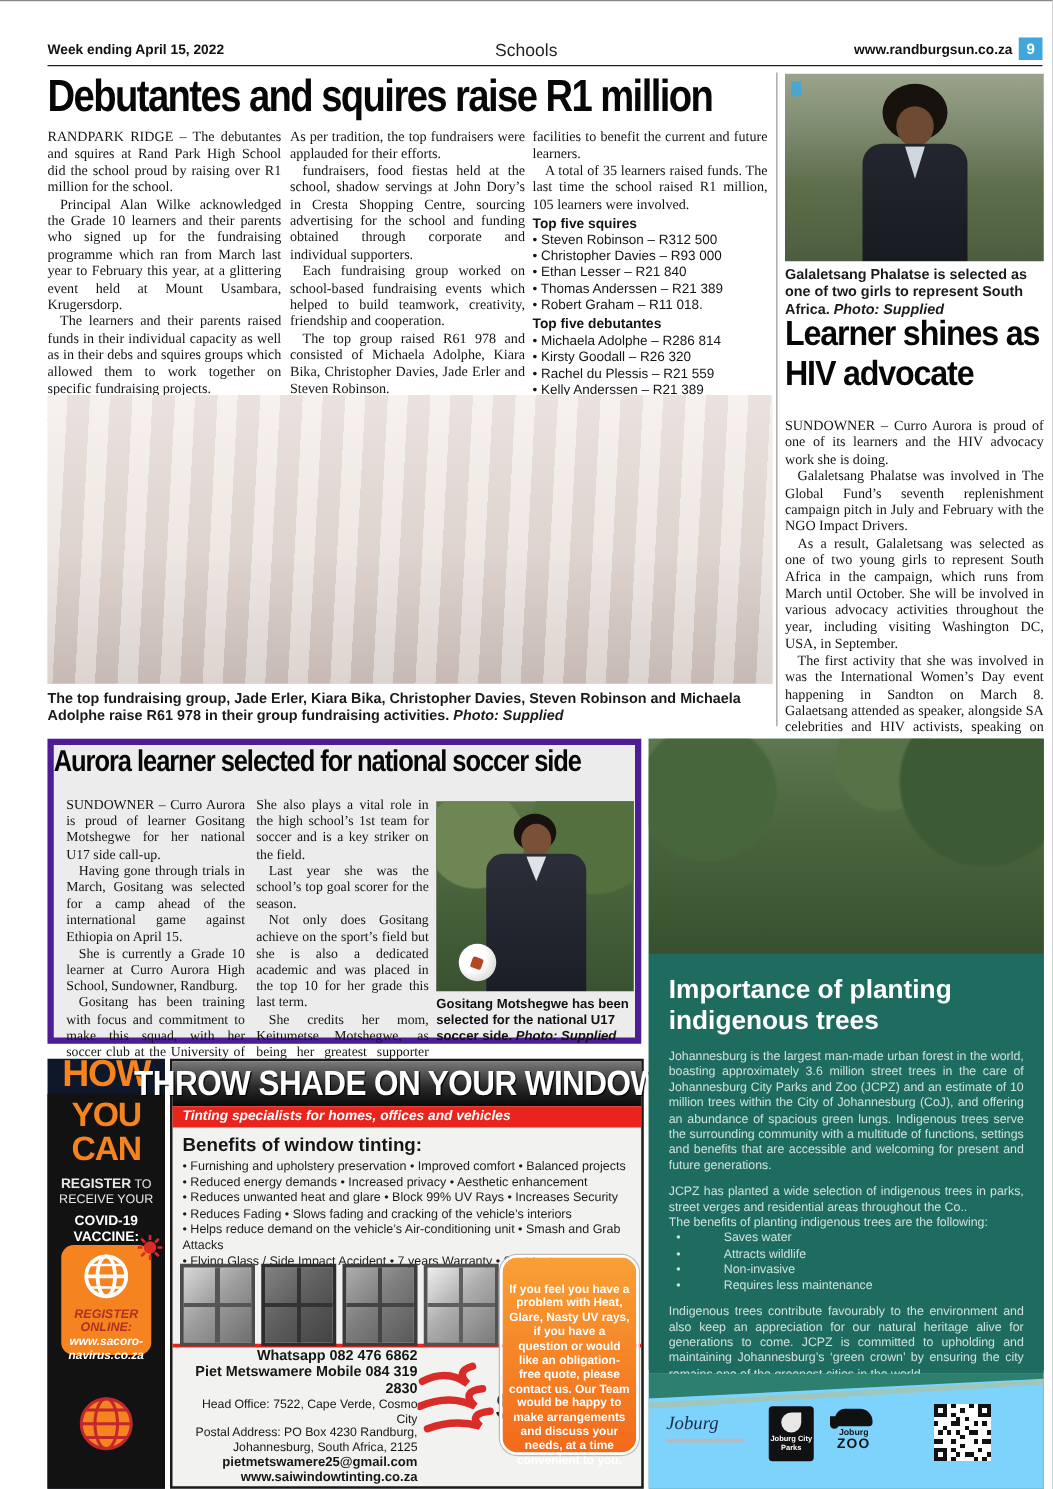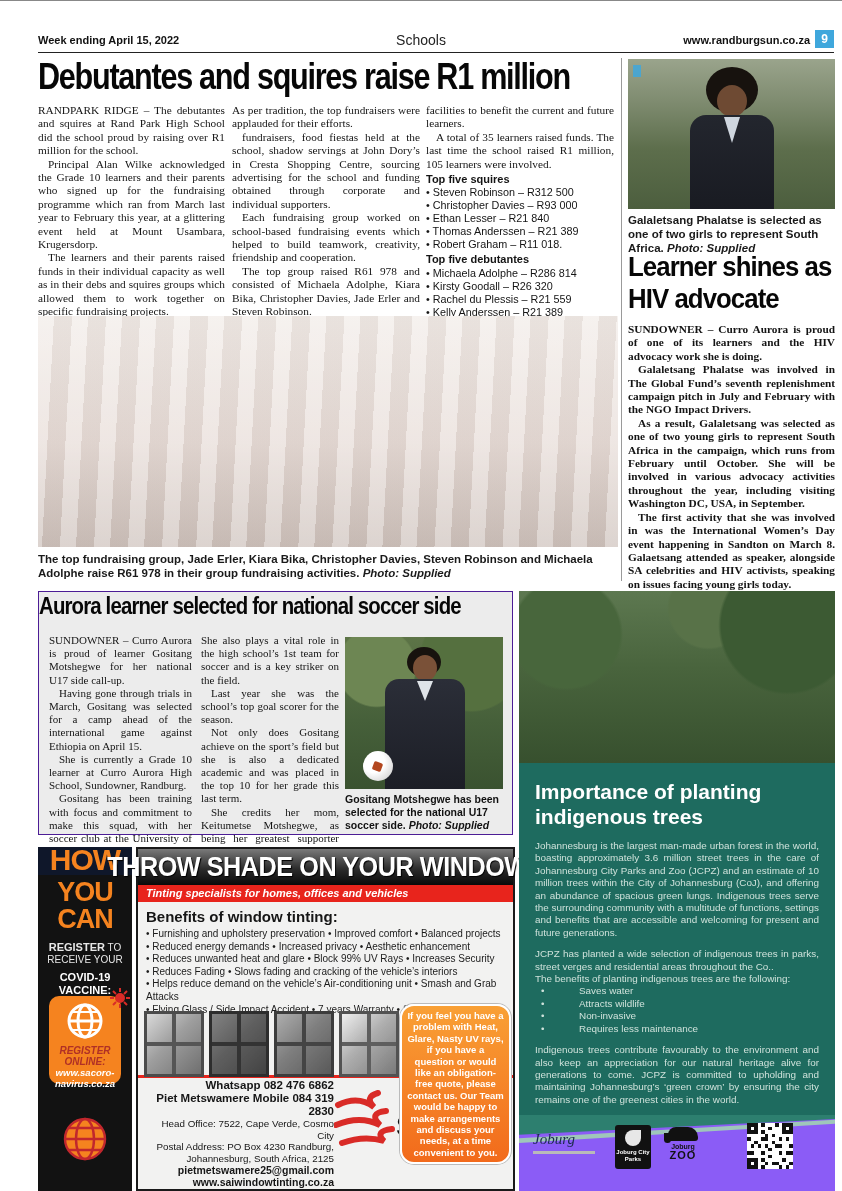--- a/index.html
+++ b/index.html
@@ -57,24 +57,24 @@
     background:radial-gradient(circle at 15% 25%, #48663c 0 18%, transparent 19%),
                radial-gradient(circle at 85% 20%, #3c5a33 0 22%, transparent 23%),
                radial-gradient(circle at 60% 10%, #587248 0 16%, transparent 17%),
                linear-gradient(180deg,#5d7850 0%,#49643d 45%,#37502e 100%); }
 
   
   .caption { font-size:11.5px; line-height:14px; font-weight:bold; color:#1a1a1a; }
   .credit { font-style:italic; }
   .cap-galaletsang { top:212px; left:628px; width:207px; }
   .cap-group { top:551px; left:38px; width:580px; }
-  .hiv-body { top:322px; left:628px; width:207px;font-weight:bold; }
-
-  
-  .aurora-box { top:590px; left:38px; width:475px; height:244px; background:#ececec; border:1px solid #4c1d95; }
+  .hiv-body { top:334px; left:628px; width:207px; }
+
+  
+  .aurora-box { top:590px; left:38px; width:475px; height:244px; background:#ececec; border:5px solid #4c1d95; }
   .aurora-col { position:absolute; font-size:11px; line-height:13.2px; }
   .aurora-c1 { left:10px; top:42px; width:143px; }
   .aurora-c2 { left:162px; top:42px; width:138px; }
   .cap-soccer { position:absolute; left:306px; top:201px; width:160px; font-size:10.5px; line-height:13px; font-weight:bold; }
 
   
   .covid-ad { top:846px; left:38px; width:94px; height:344px; background:#0f172a; }
   .covid-how { position:absolute; top:-4px; left:0; width:100%; text-align:center; color:#f5831f; font-size:30px; font-weight:bold; letter-spacing:-1px; }
   .covid-black { position:absolute; top:28px; left:0; right:0; bottom:0; background:#121212; text-align:center; color:#fff; }
   .covid-big { color:#f5831f; font-size:27px; line-height:27px; font-weight:bold; letter-spacing:-1px; }
@@ -93,41 +93,41 @@
   .tint-head span { color:#fff; font-size:28px; font-weight:bold; white-space:nowrap; transform:scaleX(.9); letter-spacing:-.5px; text-shadow:1px 1px 1px #000; }
   .tint-red { height:17px; background:#e8241c; color:#fff; font-size:11px; font-style:italic; font-weight:bold; line-height:17px; padding-left:8px; }
   .tint-benefits-head { margin:6px 0 3px 8px; font-size:15px; font-weight:bold; color:#161616; }
   .tint-benefits div { margin-left:8px; font-size:10px; line-height:12.6px; color:#1c1c1c; }
   .tint-photos { position:absolute; top:162px; left:6px; display:flex; gap:5px; }
   .tint-photos .win { width:60px; height:66px; border:3px solid #4b4b4b; background:linear-gradient(135deg,#d9d9d9 0%,#9e9e9e 45%,#6f6f6f 100%); position:relative; }
   .tint-photos .win:after { content:""; position:absolute; inset:0;
      background:linear-gradient(90deg, transparent 47%, #555 47% 53%, transparent 53%),
                 linear-gradient(0deg, transparent 47%, #555 47% 53%, transparent 53%); }
   .tint-redline { position:absolute; top:226px; left:0; right:0; height:3px; background:#e8241c; }
-  .bubble { position:absolute; top:155px; left:262px; width:111px; height:160px; border-radius:14px; border:2px solid #fff; box-shadow:0 0 0 1px #bbb; background:linear-gradient(180deg,#f9a035 0%,#f26a1b 100%); color:#fff; font-size:9.5px; line-height:11.4px; font-weight:bold; text-align:center; padding:4px 5px; z-index:2; }
+  .bubble { position:absolute; top:155px; left:262px; width:111px; height:160px; border-radius:14px; border:2px solid #fff; box-shadow:0 0 0 1px #bbb; background:linear-gradient(180deg,#f9a035 0%,#f26a1b 100%); color:#fff; font-size:9.5px; line-height:11.4px; font-weight:bold; text-align:center; padding:20px 5px; z-index:2; }
   .tint-contact { position:absolute; top:230px; left:8px; width:188px; text-align:right; color:#161616; }
   .tc-bold { font-size:11.5px; line-height:13px; font-weight:bold; }
   .tc-small { font-size:9.8px; line-height:11.6px; }
   .tc-strong { font-size:10.5px; line-height:12px; font-weight:bold; }
   .sai-logo { position:absolute; top:238px; left:196px; width:176px; height:100px; }
   .sai-text { position:absolute; left:62px; top:22px; }
   .sai-s { font-size:30px; font-weight:bold; color:#111; letter-spacing:1px; }
   .sai-window { font-family:"Liberation Serif", serif; font-style:italic; font-size:14px; color:#111; position:absolute; left:58px; top:14px; white-space:nowrap; }
   .sai-tinting { font-family:"Liberation Serif", serif; font-size:17px; color:#111; position:absolute; left:52px; top:30px; }
 
   
   .trees-ad { top:590px; left:519px; width:316px; height:600px; background:#1e6b5f; }
   .trees-green { position:absolute; top:172px; left:0; right:0; bottom:95px; background:#1e6b5f; padding:16px 16px 0 16px; }
   .trees-head { color:#fff; font-size:21px; line-height:25px; font-weight:bold; margin-bottom:11px; }
   .trees-p { color:#cfe2db; font-size:9.9px; line-height:12.4px; text-align:justify; margin-bottom:9px; }
   .trees-p2 { margin-bottom:0; }
   .trees-list { margin-bottom:9px; }
   .trees-list div { color:#cfe2db; font-size:9.9px; line-height:12.4px; padding-left:44px; position:relative; }
   .trees-list div:before { content:"•"; position:absolute; left:6px; }
-  .trees-white { position:absolute; bottom:0; left:0; right:0; height:76px; background:#8b5cf6; }
+  .trees-white { position:absolute; bottom:0; left:0; right:0; height:92px; background:#7dd3fc; }
   .trees-slant { position:absolute; top:0; left:0; right:0; height:34px; background:#2d7f6f; clip-path:polygon(0 0,100% 0,100% 12%,0 58%); }
   .trees-slant2 { position:absolute; top:0; left:0; right:0; height:40px; background:#9fc6ba; clip-path:polygon(0 58%,100% 12%,100% 22%,0 70%); }
   .logo-row { position:absolute; bottom:16px; left:14px; right:14px; height:52px; }
   .joburg-logo { position:absolute; left:0; top:8px; width:70px; }
   .joburg-script { font-family:"Liberation Serif", serif; font-style:italic; font-size:15px; color:#1a2b4a; }
   .joburg-tag { margin-top:3px; height:3px; background:#b9b9b9; width:62px; }
   .cityparks-logo { position:absolute; left:82px; top:2px; width:36px; height:44px; background:#111; border-radius:3px; color:#fff; font-size:6px; line-height:7px; text-align:center; padding-top:24px; font-weight:bold; }
   .cityparks-logo:before { content:""; position:absolute; top:5px; left:10px; width:16px; height:16px; border-radius:50% 0 50% 50%; background:#fff; opacity:.9; }
   .zoo-logo { position:absolute; left:128px; top:4px; width:44px; text-align:center; color:#111; }
   .zoo-animal { width:30px; height:14px; background:#111; border-radius:8px 10px 3px 3px; margin:0 auto 2px auto; position:relative; }
@@ -194,21 +194,21 @@
     <div class="torso" style="left:62px;top:56px;width:84px;height:94px;background:linear-gradient(180deg,#23262e 0%,#191b22 100%);border-radius:16px 16px 0 0;"></div>
     <div class="torso" style="left:96px;top:58px;width:16px;height:26px;background:#cfd6df;clip-path:polygon(0 0,100% 0,50% 100%);"></div>
   </div>
   <div class="abs caption cap-galaletsang">
     <span>Galaletsang Phalatse is selected as one of two girls to represent South Africa. </span><span class="credit">Photo: Supplied</span>
   </div>
   <div class="abs headline-hiv">Learner shines as HIV advocate</div>
   <div class="abs serif hiv-body">
       <p>SUNDOWNER – Curro Aurora is proud of one of its learners and the HIV advocacy work she is doing.</p>
       <p>Galaletsang Phalatse was involved in The Global Fund’s seventh replenishment campaign pitch in July and February with the NGO Impact Drivers.</p>
-      <p>As a result, Galaletsang was selected as one of two young girls to represent South Africa in the campaign, which runs from February until October. She will be involved in various advocacy activities throughout the year, including visiting Washington DC, USA, in September.</p>
+      <p>As a result, Galaletsang was selected as one of two young girls to represent South Africa in the campaign, which runs from March until October. She will be involved in various advocacy activities throughout the year, including visiting Washington DC, USA, in September.</p>
       <p>The first activity that she was involved in was the International Women’s Day event happening in Sandton on March 8. Galaetsang attended as speaker, alongside SA celebrities and HIV activists, speaking on issues facing young girls today.</p>
     </div>
 
   <div class="abs ph ph-group">
     <div class="fold"></div>
 
     <div class="person" style="left:48px;bottom:0;">
       
       
       

